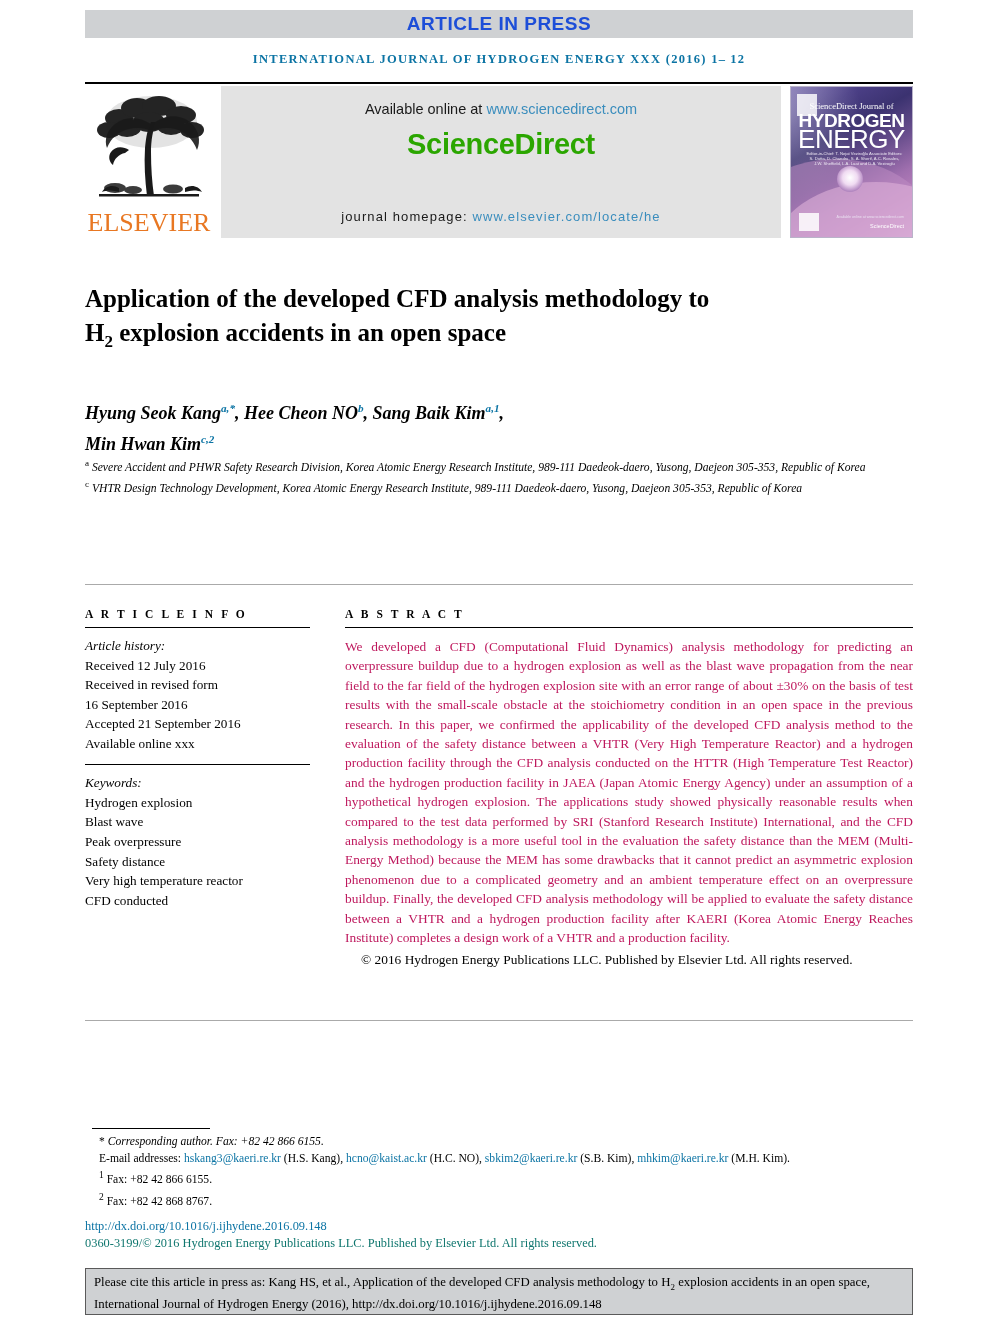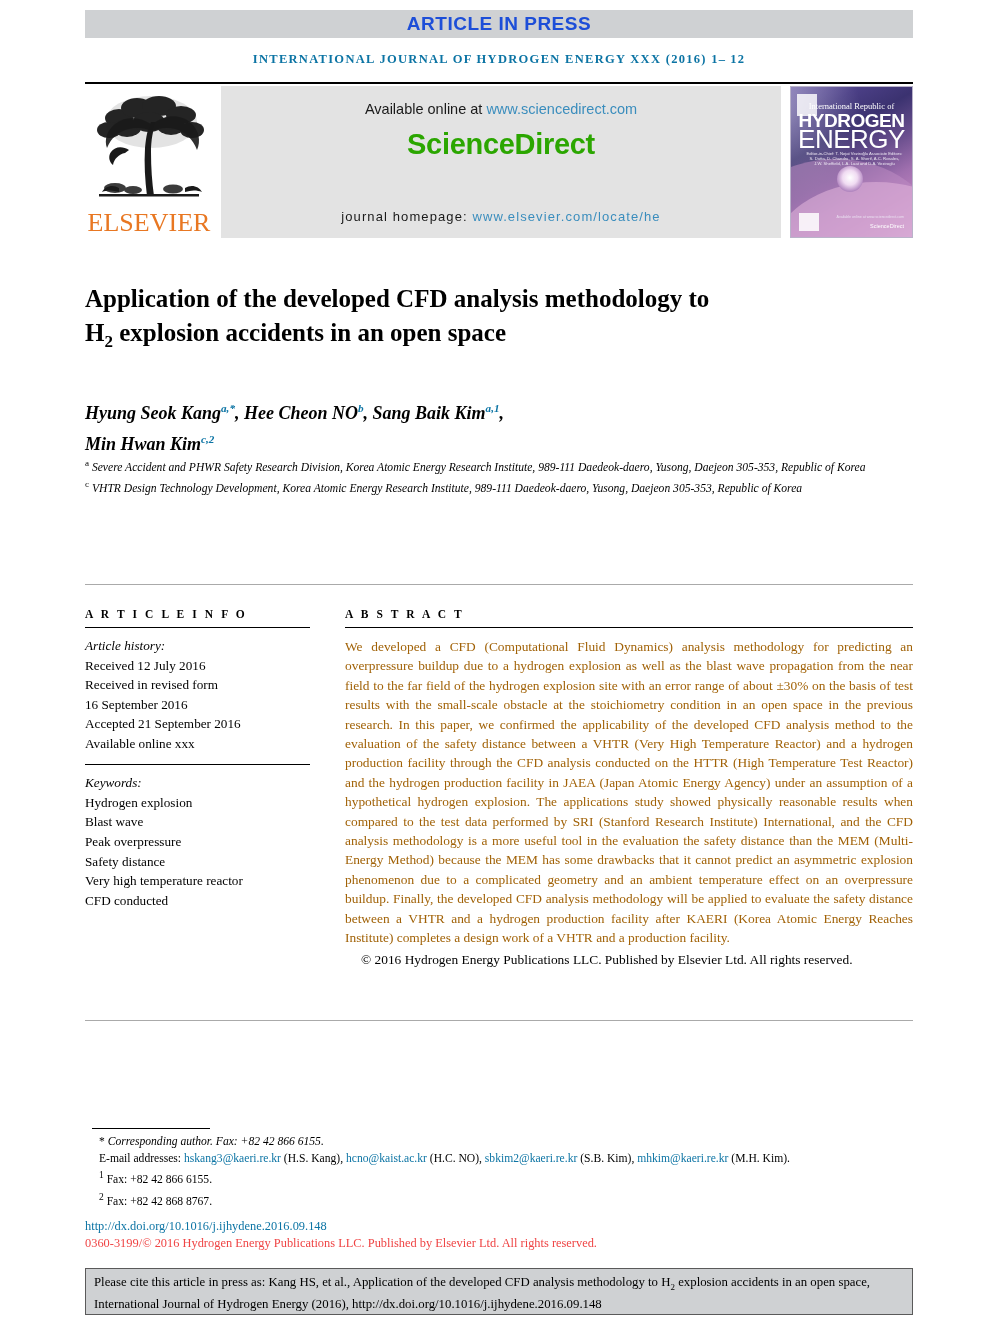--- a/index.html
+++ b/index.html
@@ -325,21 +325,21 @@
     margin-top: 7px;
     height: 1px;
     background: #000;
   }
   .abs-body {
     margin-top: 9px;
     font-family: "Liberation Serif", serif;
     font-size: 13.4px;
     line-height: 19.4px;
     text-align: justify;
-    color: #a16207;
+    color: #be185d;
   }
   .abs-copy {
     margin-top: 2px;
     text-indent: 16px;
     font-family: "Liberation Serif", serif;
     font-size: 13.4px;
     line-height: 19.4px;
     text-align: justify;
     color: #000;
   }
@@ -378,21 +378,21 @@
     left: 85px; top: 1219px;
     font-family: "Liberation Serif", serif;
     font-size: 12.4px;
     color: #0c74a4;
   }
   .issn-line {
     position: absolute;
     left: 85px; top: 1236px;
     font-family: "Liberation Serif", serif;
     font-size: 12.4px;
-    color: #ef4444;
+    color: #0f766e;
   }
 
   
   .cite-box {
     position: absolute;
     left: 85px; top: 1268px;
     width: 828px; height: 47px;
     background: #cfd1d3;
     border: 1px solid #5a5a5a;
     box-sizing: border-box;
@@ -459,21 +459,21 @@
       <div class="sd-logo">ScienceDirect</div>
       <div class="sd-home"><span>journal homepage: </span><span class="lnk">www.elsevier.com/locate/he</span></div>
     </div>
 
     <div class="cover">
       <div class="beam"></div>
       <div class="arc1"></div>
       <div class="arc2"></div>
       <div class="orb"></div>
       <div class="c-els"></div>
-      <div class="c-ijhe">International Republic of</div>
+      <div class="c-ijhe">ScienceDirect Journal of</div>
       <div class="c-h">HYDROGEN</div>
       <div class="c-e">ENERGY</div>
       <div class="c-eds">Editor-in-Chief: T. Nejat Veziroğlu   Associate Editors: S. Dutta, D. Chandra, S. A. Sherif, A.C. Rosales, J.W. Sheffield, L.A. Laat and D.A. Veziroglu</div>
       <div class="c-iahe"></div>
       <div class="c-tag">Available online at www.sciencedirect.com</div>
       <div class="c-sd">ScienceDirect</div>
     </div>
   </div>
 
   <h1 class="title"><span>Application of the developed CFD analysis methodology to H</span><sub>2</sub><span> explosion accidents in an open space</span></h1>

